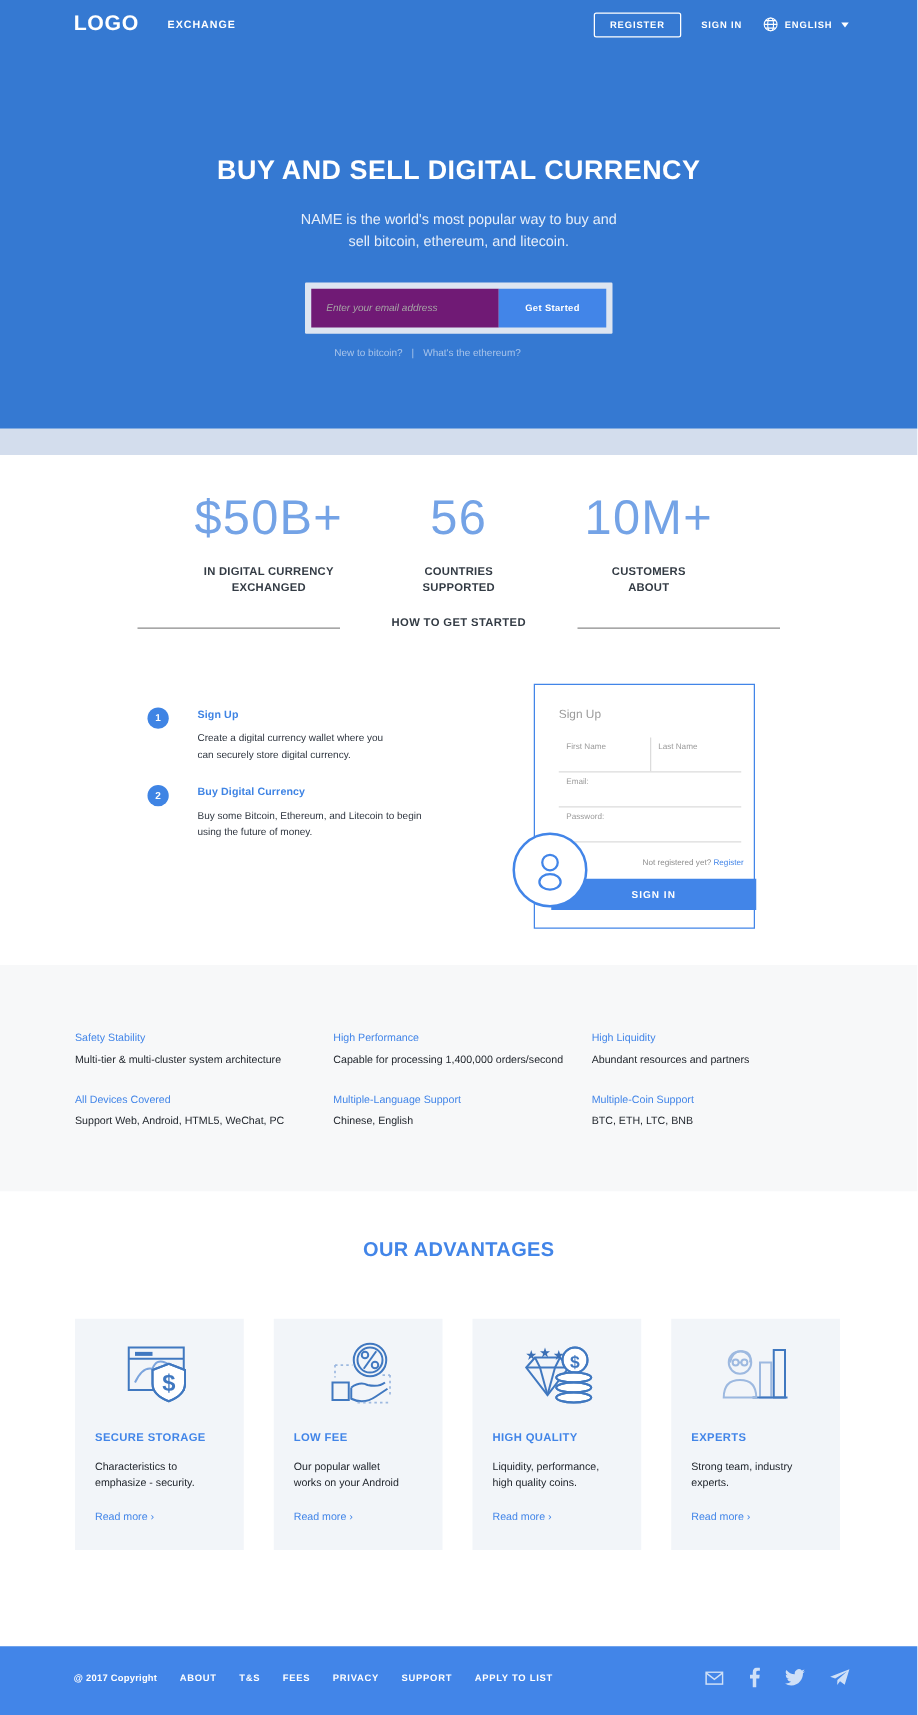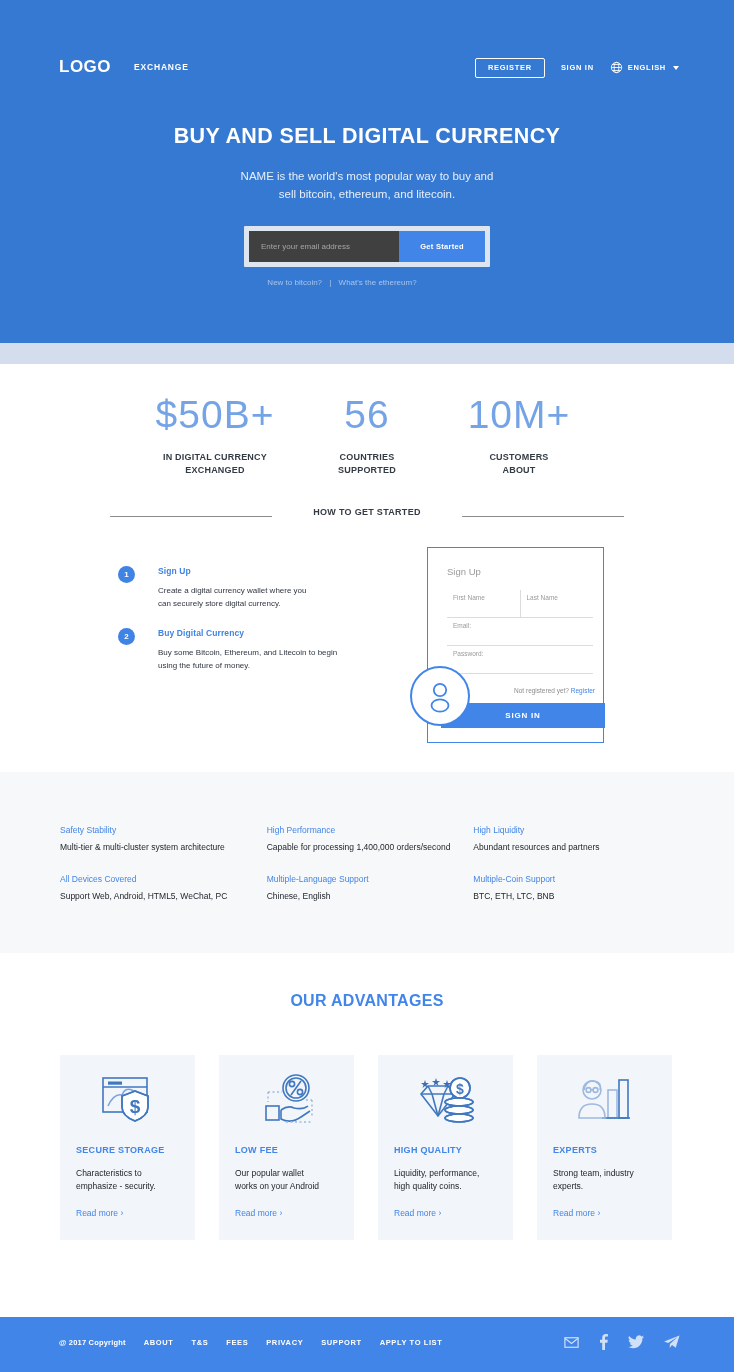--- a/index.html
+++ b/index.html
@@ -11,21 +11,21 @@
   }
   .page { position: relative; width: 734px; height: 1372px; }
 
   
   .hero {
     position: absolute; left: 0; top: 0; width: 734px; height: 343px;
     background: #3579d2;
   }
   .nav {
     position: absolute; left: 0; top: 0; width: 734px; height: 38px;
-    display: flex; align-items: center; margin-top: 48px;
+    display: flex; align-items: center;
   }
   .nav-logo {
     margin-left: 59px;
     color: #ffffff; font-size: 17px; font-weight: bold; letter-spacing: 0.5px;
   }
   .nav-link-exchange {
     margin-left: 23px; color: #ffffff; font-size: 8.5px;
     font-weight: bold; letter-spacing: 0.8px;
   }
   .nav-right {
@@ -51,23 +51,24 @@
   }
   .hero-sub {
     position: absolute; left: 0; top: 167px; width: 734px; text-align: center;
     color: #e6eefa; font-size: 11.5px; line-height: 18px;
   }
   .emailbar {
     position: absolute; left: 244px; top: 226px; width: 246px; height: 41px;
     background: #dde5f1; padding: 5px; display: flex; border-radius: 1px;
   }
   .email-input {
-    flex: 1; background: #404040; border: 0; outline: none;
+    flex: 1; background: #701a75; border: 0; outline: none;
     font-family: "Liberation Sans", sans-serif; font-size: 8px; color: #9b9b9b;
     padding-left: 12px;
+    font-style: italic;
   }
   .email-input::placeholder { color: #a5a5a5; }
   .btn-getstarted {
     width: 86px; background: #4285e8; border: 0; color: #ffffff;
     font-size: 7.5px; font-weight: bold; font-family: "Liberation Sans", sans-serif;
     letter-spacing: 0.3px; cursor: pointer;
   }
   .hero-links {
     position: absolute; left: 0; top: 278px; width: 684px; text-align: center;
     font-size: 8px; color: #a8c4ea;
@@ -88,21 +89,21 @@
   .stat { width: 152px; text-align: center; }
   .stat-num {
     font-size: 39px; color: #74a3e6; font-weight: normal; line-height: 46px;
     letter-spacing: 1px;
   }
   .stat-label {
     margin-top: 13px; font-size: 9px; font-weight: bold; color: #333b44;
     line-height: 13px; letter-spacing: 0.2px;
   }
 
-  .hts { position: absolute; left: 0; top: 507px; width: 734px; height: 18px; }
+  .hts { position: absolute; left: 0; top: 493px; width: 734px; height: 18px; }
   .hts-line { position: absolute; top: 9px; height: 1px; background: #8b8b8b; }
   .hts-line.left { left: 110px; width: 162px; }
   .hts-line.right { left: 462px; width: 162px; }
   .hts-text {
     position: absolute; left: 0; top: 0; width: 734px; text-align: center;
     font-size: 9px; font-weight: bold; color: #333b44; letter-spacing: 0.3px;
   }
 
   
   .steps { position: absolute; left: 118px; top: 566px; width: 240px; }

